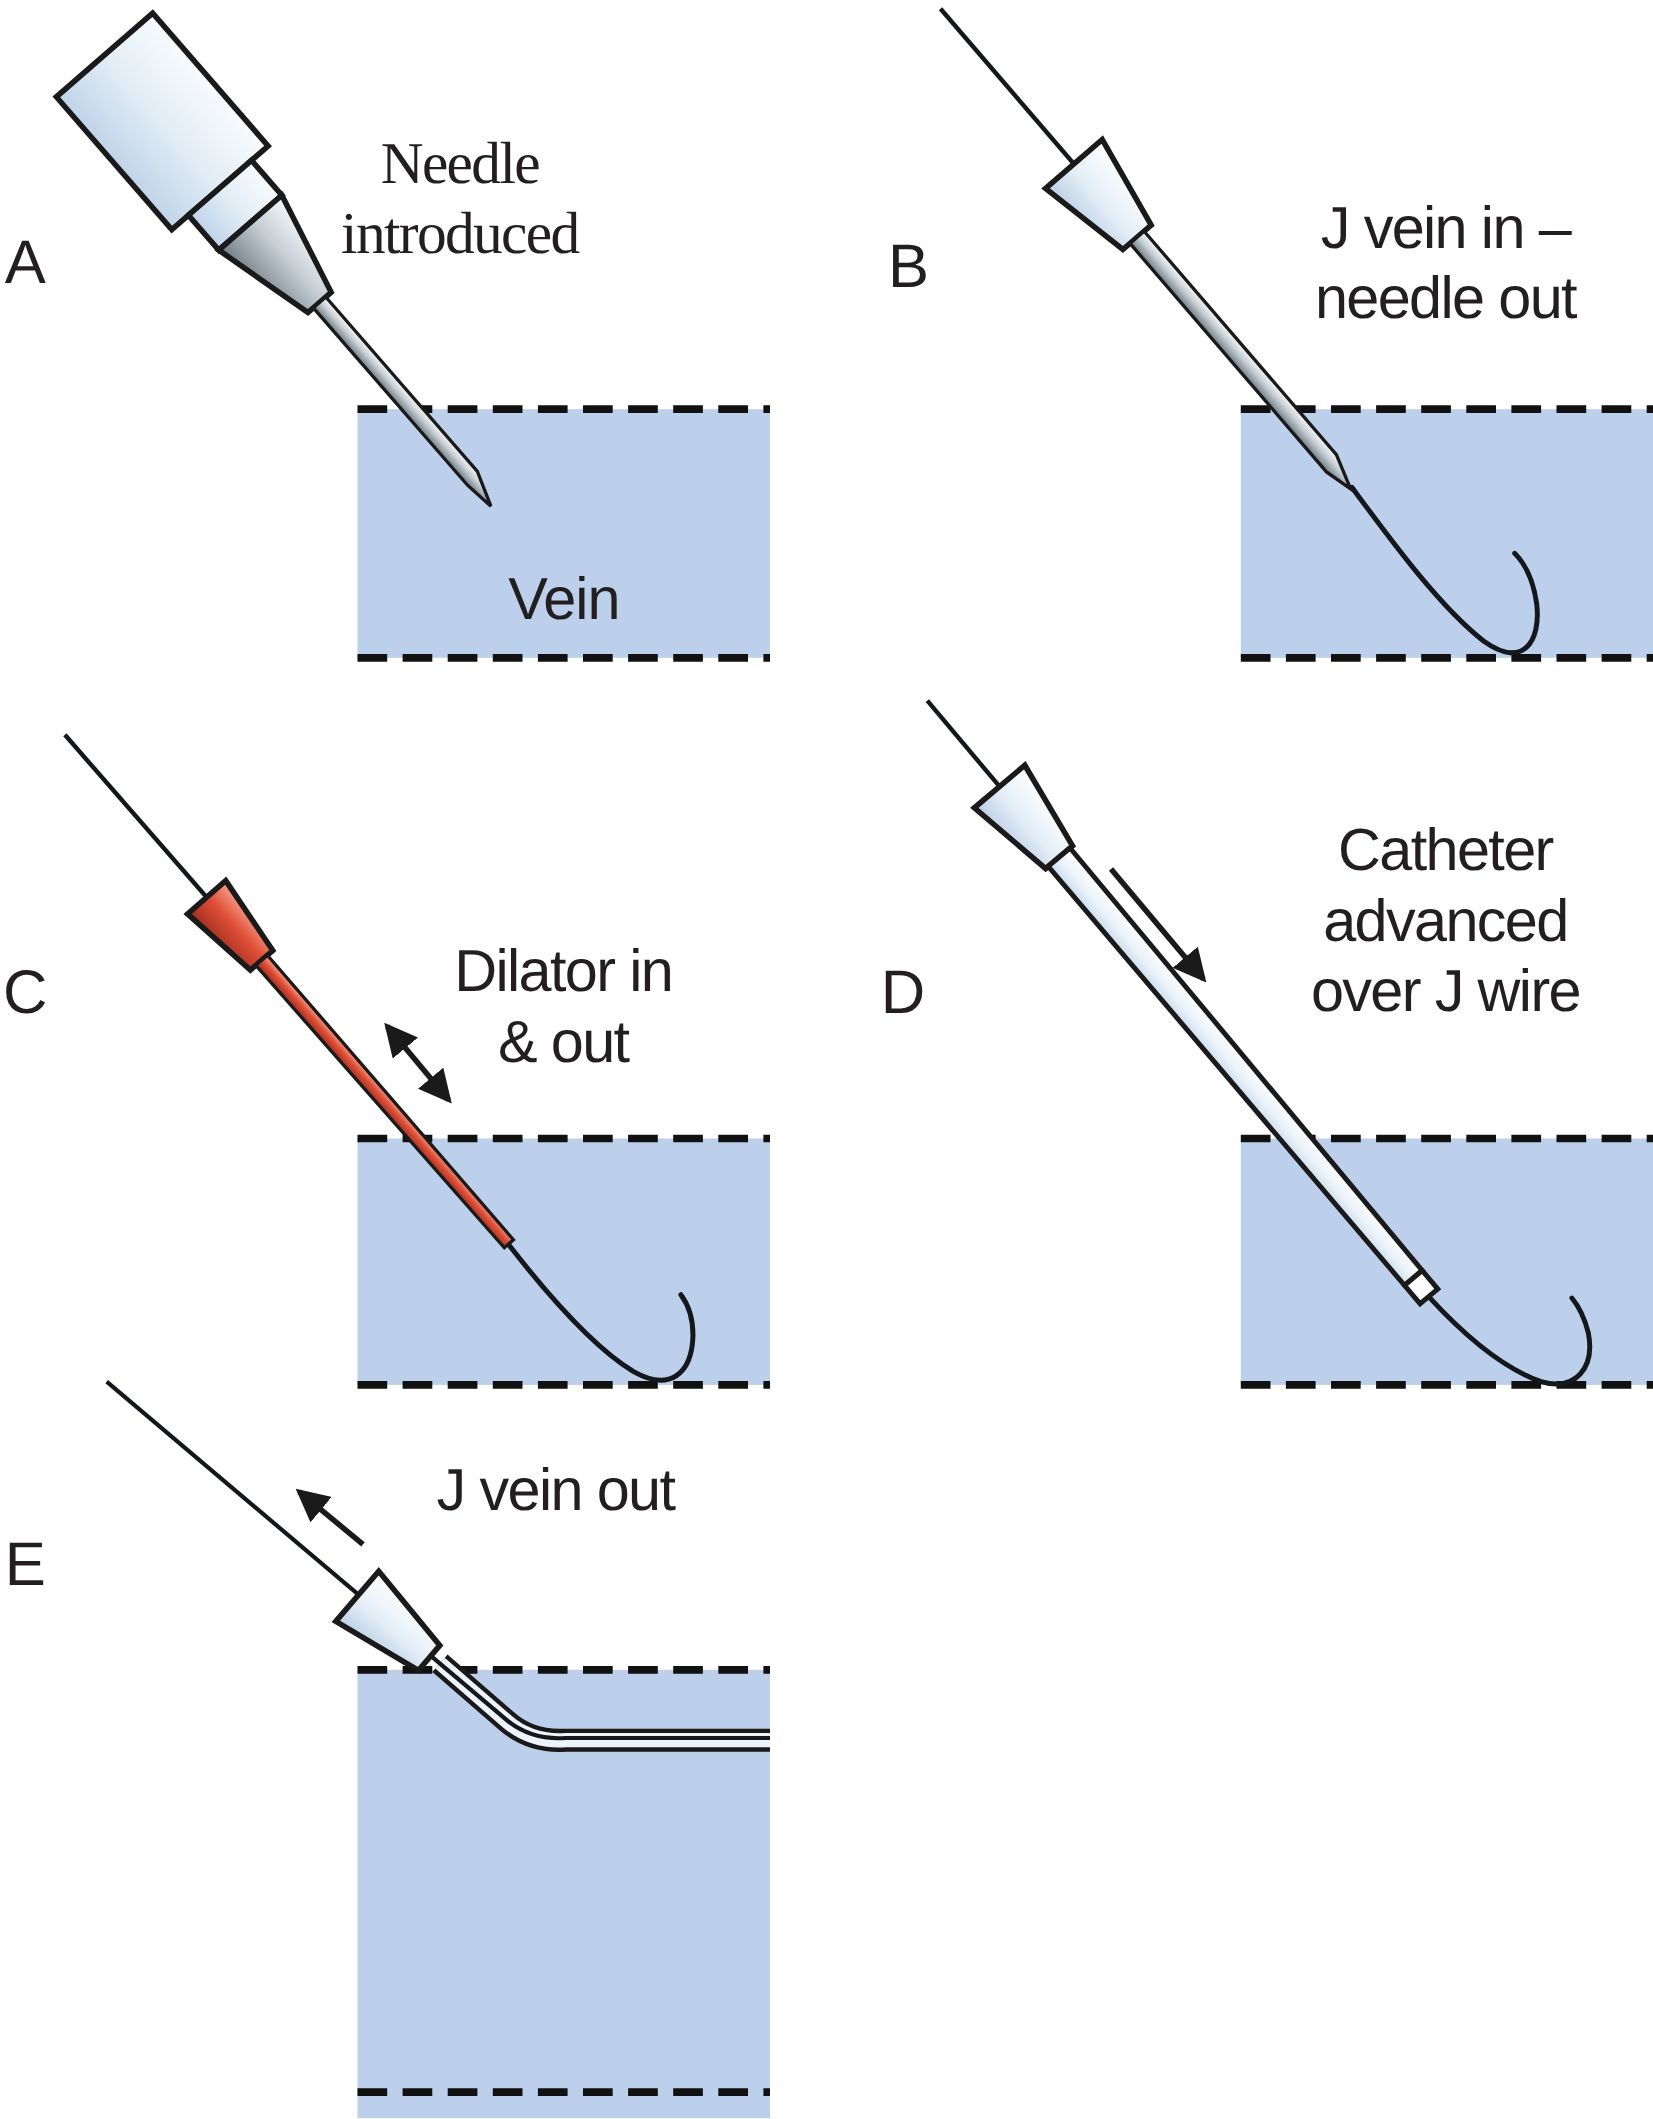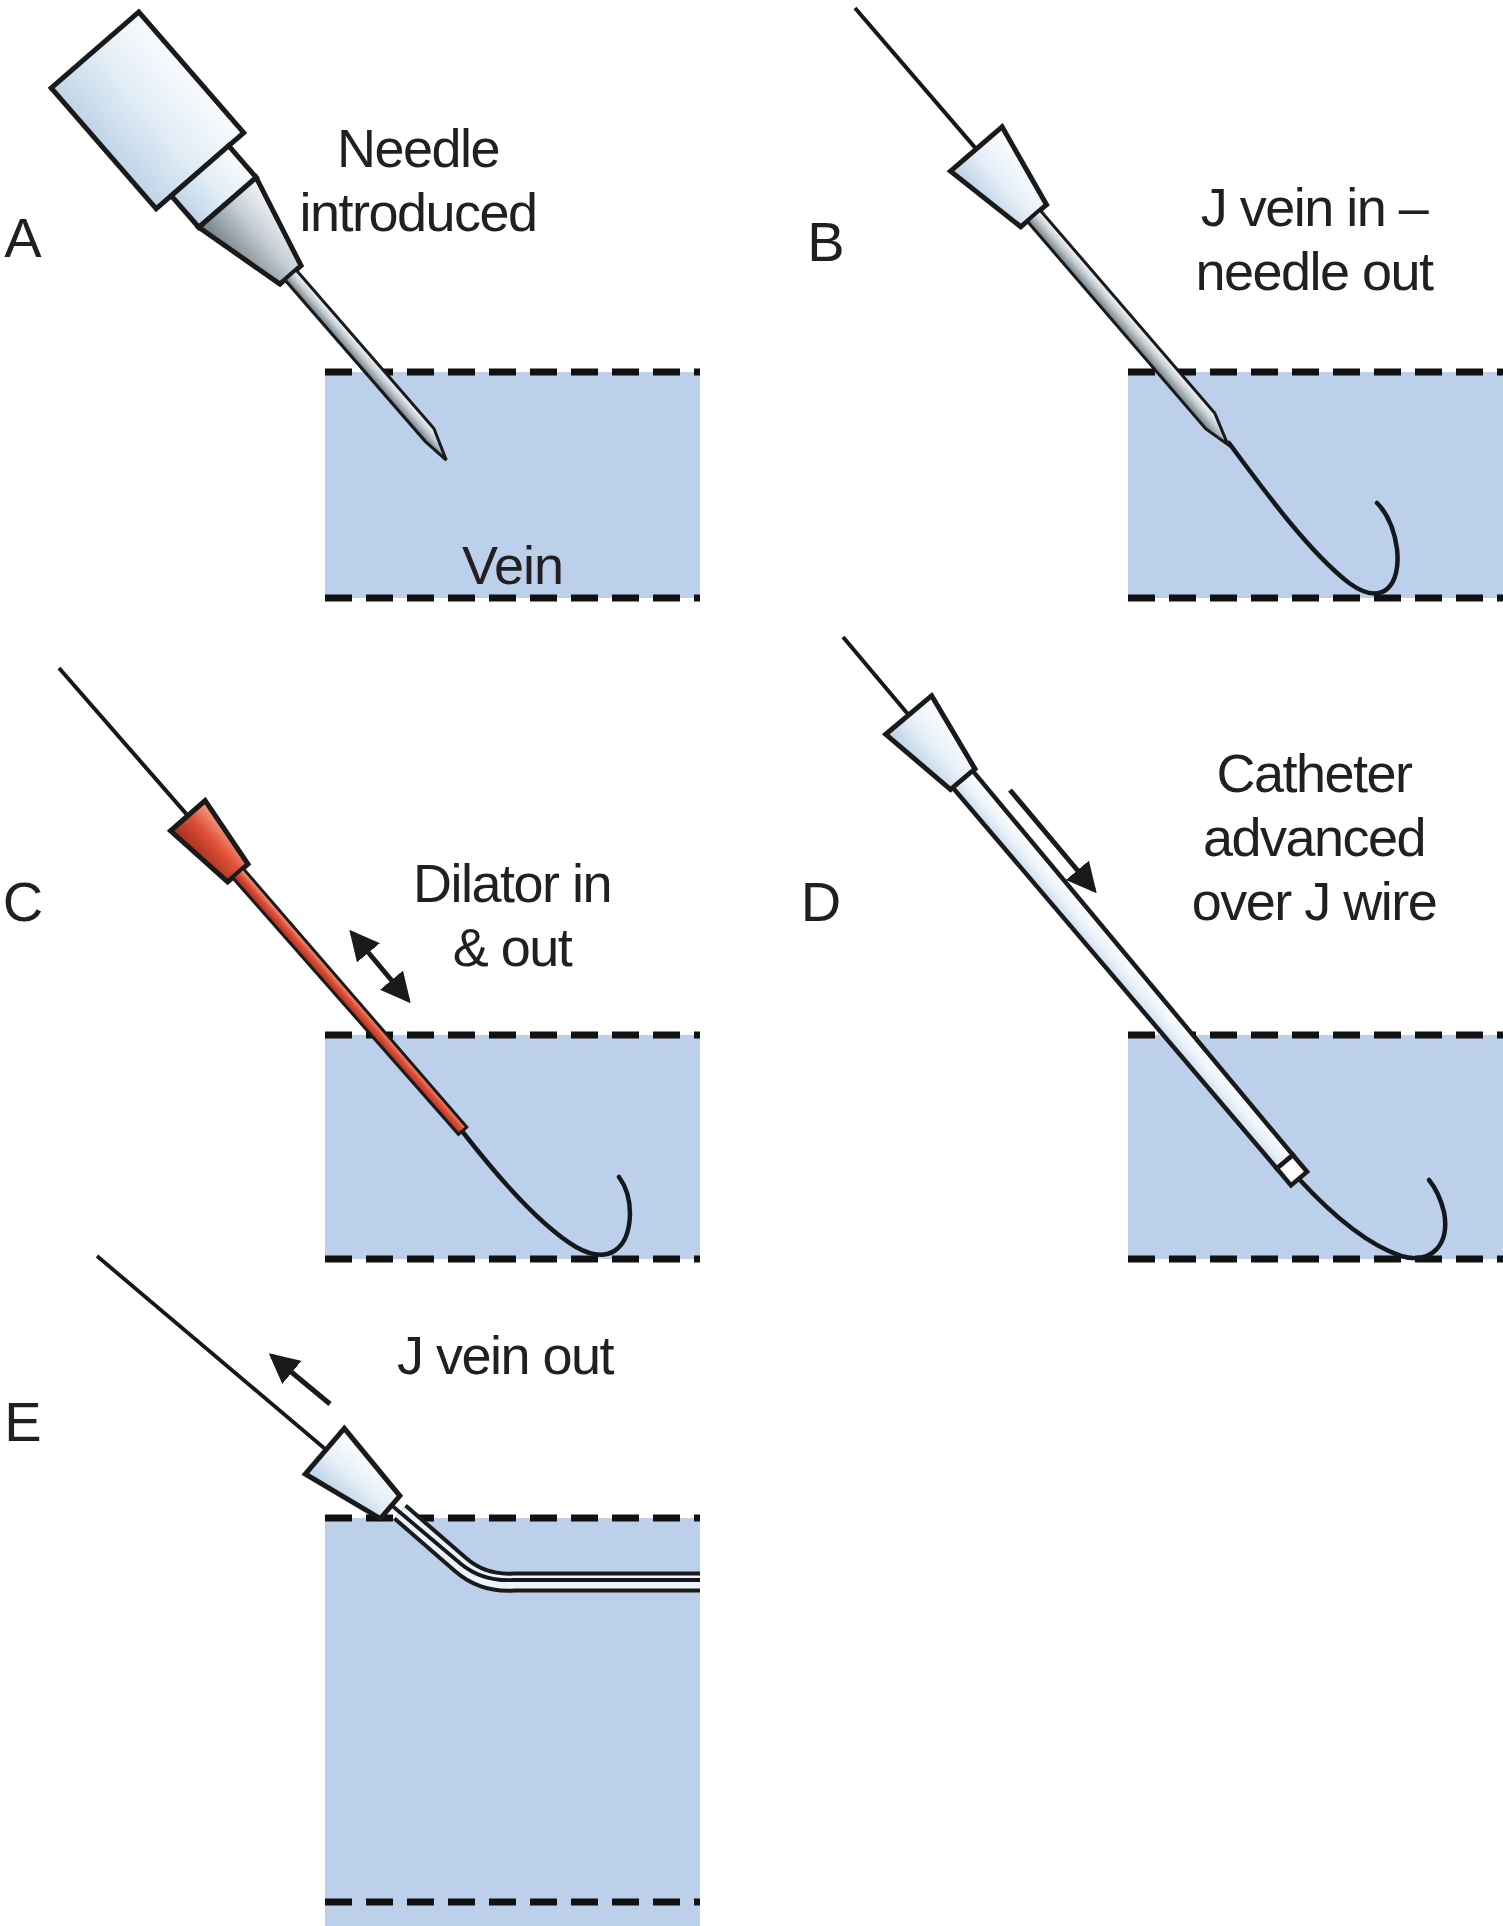--- a/index.html
+++ b/index.html
@@ -27,21 +27,20 @@
     color:#231f20;
     text-align:center;
   }
   .vein-label{
     position:absolute;
     text-align:center;
     font-size:54px;
     line-height:64px;
     letter-spacing:-1px;
     color:#231f20;
-    margin-top:20px;
   }
 </style>
 </head>
 <body>
 
 <div class="page">
 
   <svg class="diagram-svg" width="1503" height="1926" viewBox="0 0 1503 1926">
     <defs>
       <linearGradient id="gradMetal" x1="0" y1="0" x2="0" y2="1">
@@ -145,21 +144,21 @@
         <path d="M97,1256 L461,1564 Q483,1582 514,1580 L700,1580" fill="none" stroke="#14181c" stroke-width="3.8"></path>
         <g transform="translate(97,1256) rotate(40.6)">
           <path d="M300,-30 L386,-15 L386,15 L300,30 Z" fill="url(#gradHubLight)" stroke="#1a1a1a" stroke-width="5"></path>
         </g>
       </g>
       <line x1="330" y1="1404" x2="272" y2="1356" stroke="#1a1a1a" stroke-width="5" marker-end="url(#ah)"></line>
     </g>
   </svg>
 
   <div class="panel-letter" style="left:0px;top:208px;width:46px;">A</div>
-  <div class="caption" style="left:228px;top:116px;width:380px;">
+  <div class="caption" style="left:228px;top:116px;width:380px;font-family:Liberation Serif, serif;">
     <span>Needle</span>
     <span>introduced</span>
   </div>
   <div class="vein-label" style="left:410px;top:513px;width:205px;">Vein</div>
 
   <div class="panel-letter" style="left:800px;top:212px;width:52px;">B</div>
   <div class="caption" style="left:1125px;top:175px;width:378px;">
     <span>J vein in –</span>
     <span>needle out</span>
   </div>

